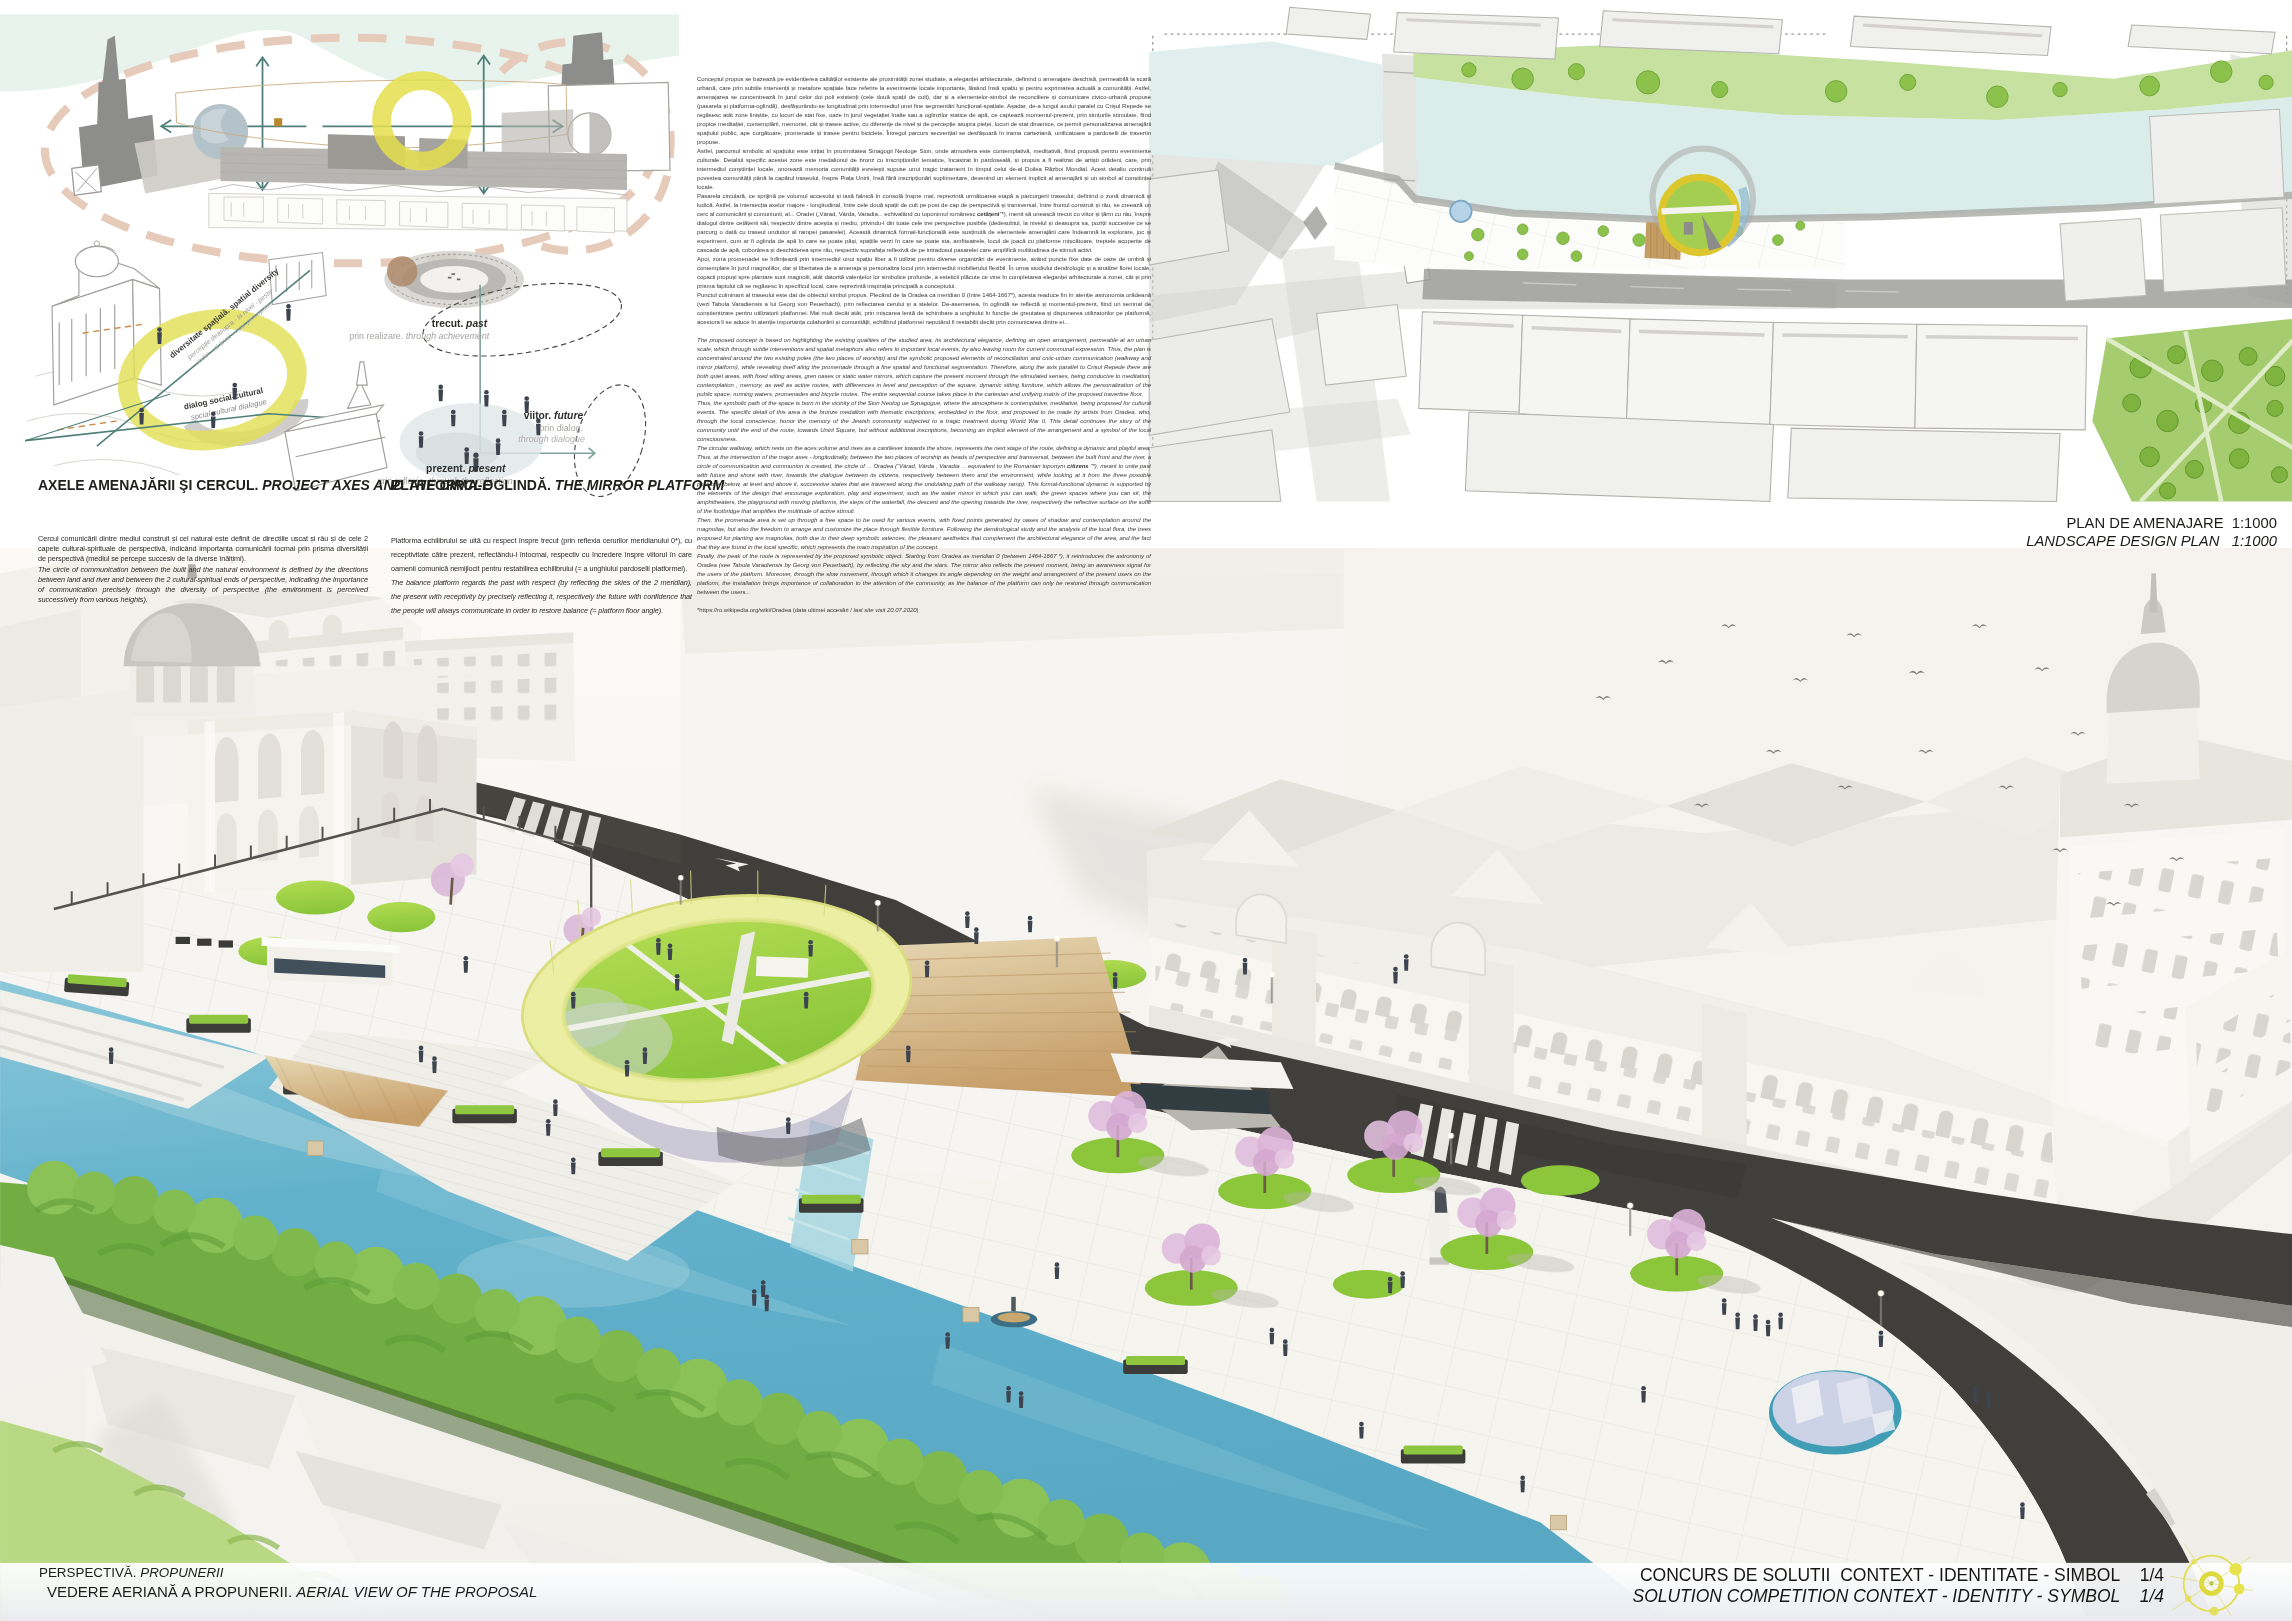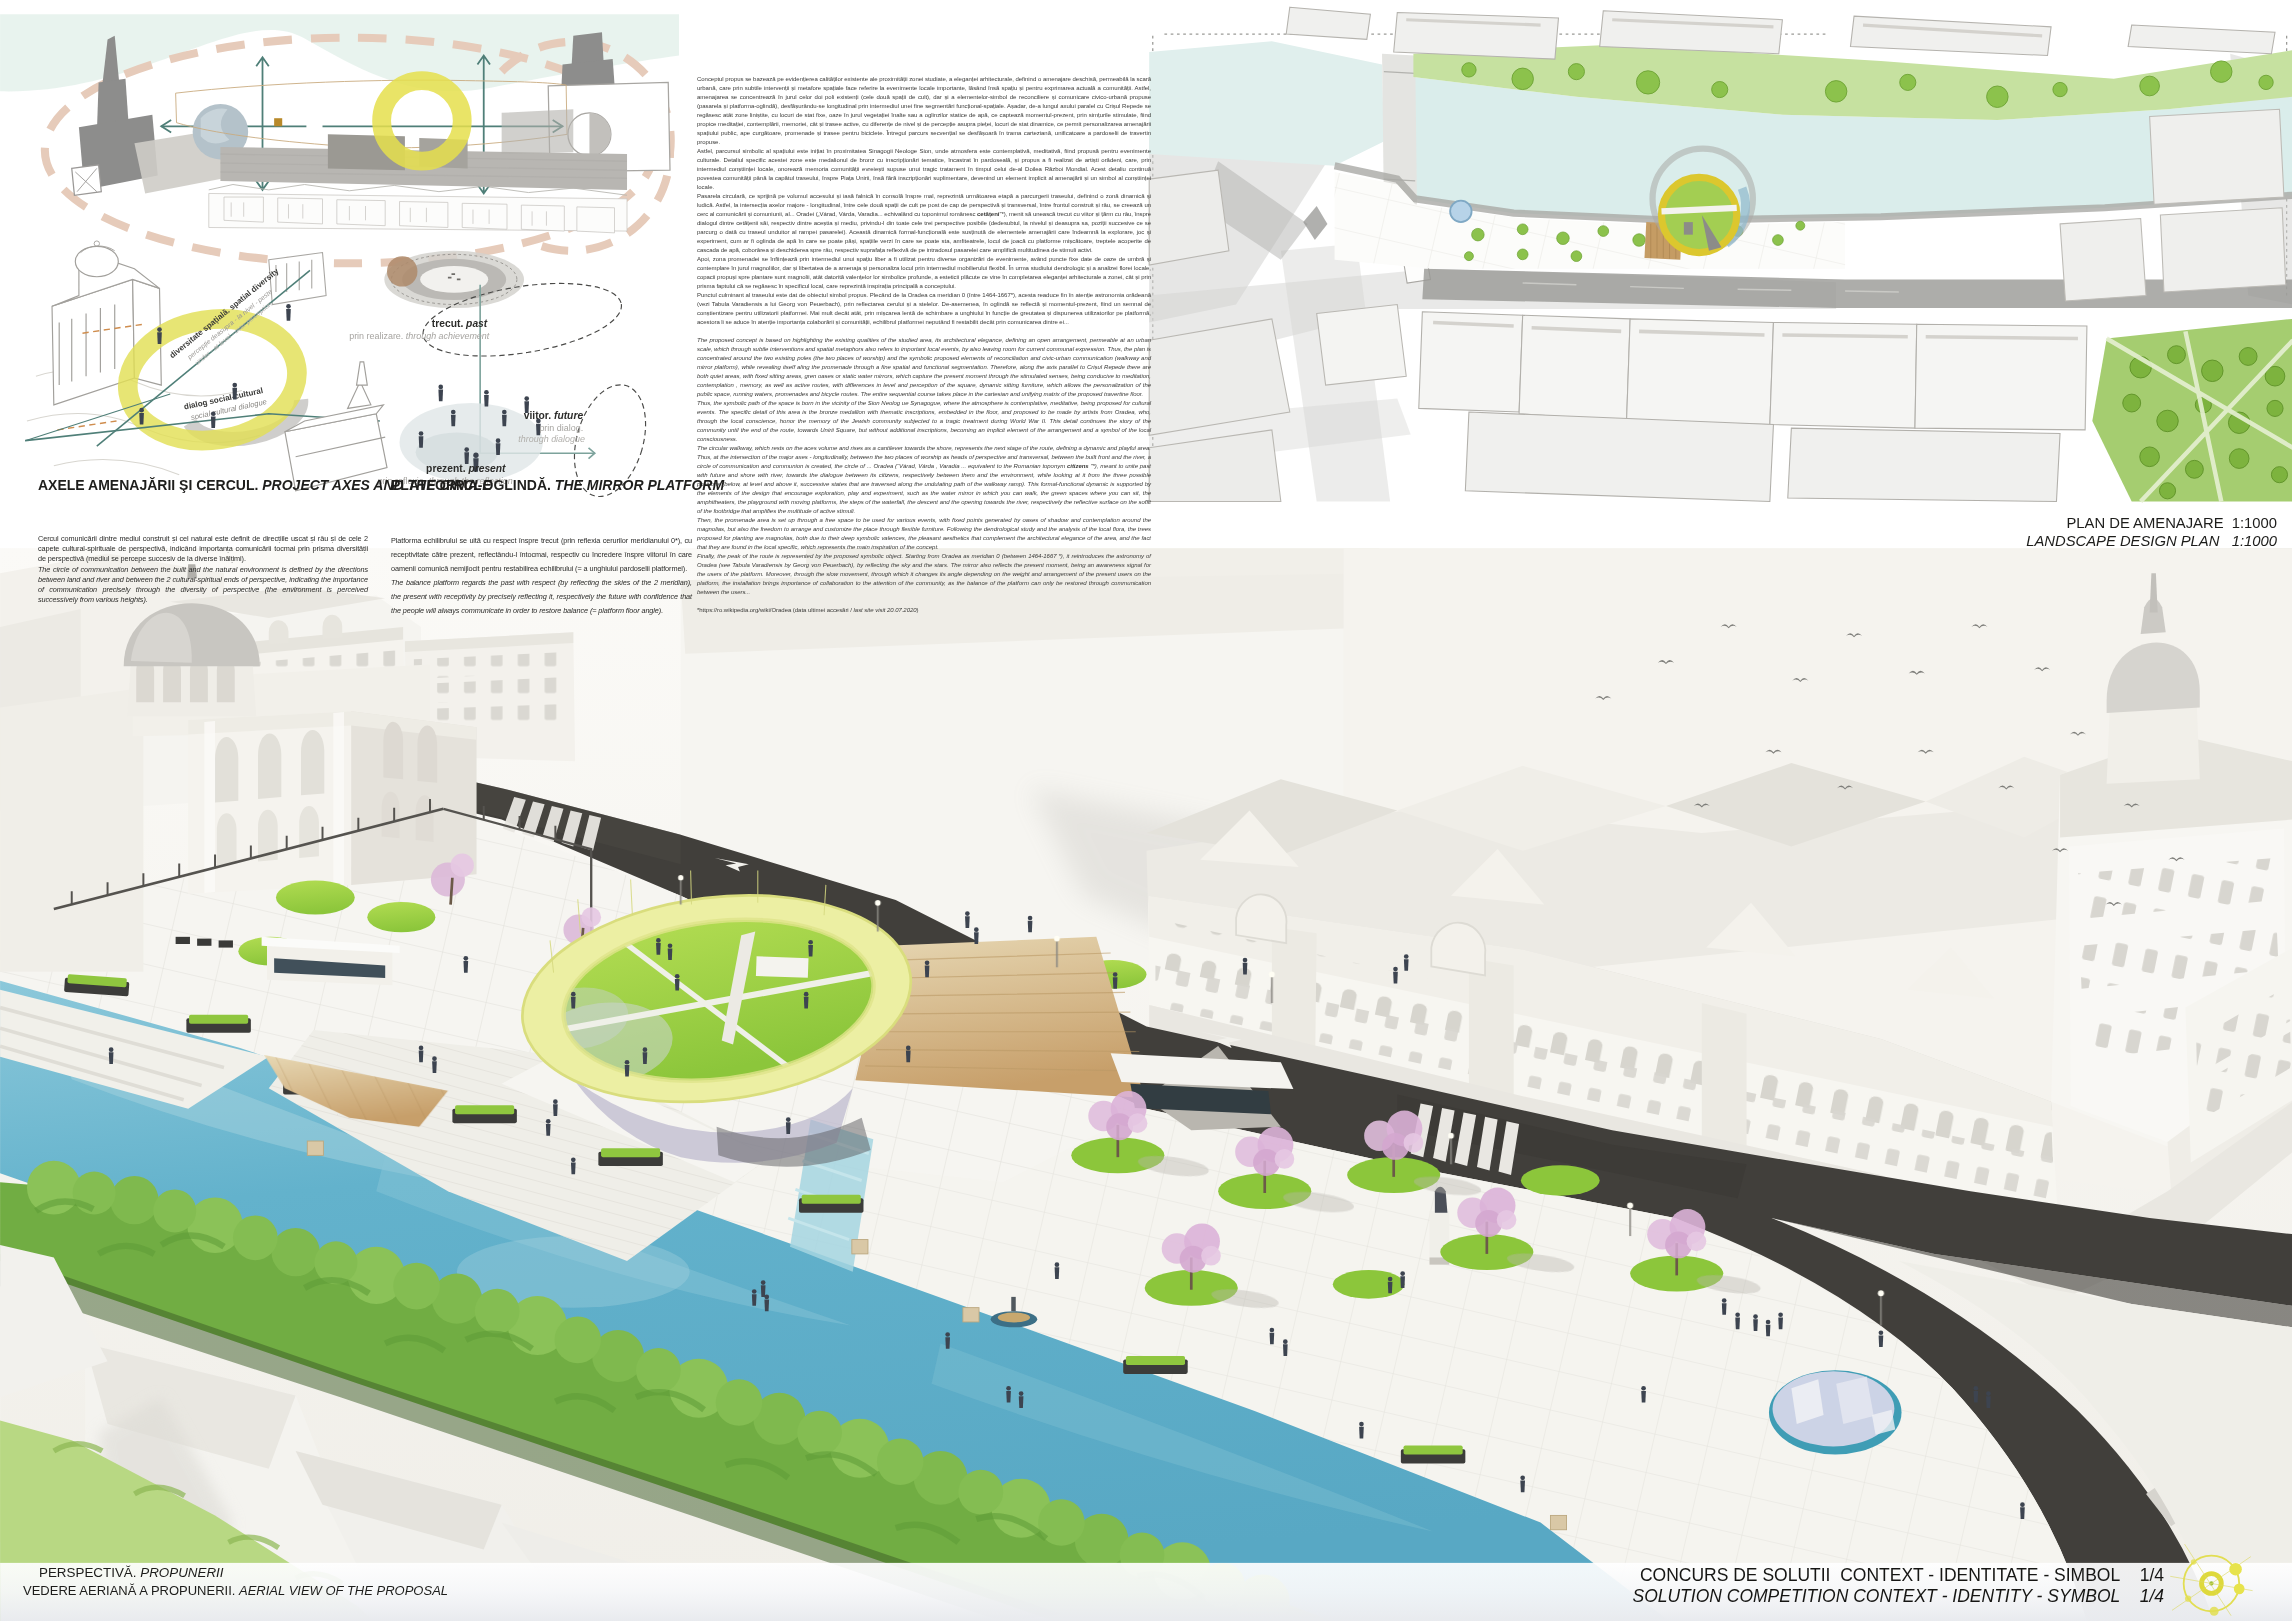--- a/index.html
+++ b/index.html
@@ -10,21 +10,21 @@
   .txt{position:absolute;text-align:justify;margin-top:41px;}
   .en{font-style:italic;}
   .b{font-weight:normal;}
   .midcol{left:697px;top:34px;width:454px;font-size:6px;line-height:9px;letter-spacing:-0.04px;color:#3a3a38;}
   .midcol p{margin:0;}
   .col1{left:38px;top:493px;width:330px;font-size:7.3px;line-height:10.2px;letter-spacing:-0.1px;}
   .col2{left:391px;top:493px;width:301px;font-size:7.3px;line-height:14px;letter-spacing:-0.1px;}
   .hblk{position:absolute;font-size:14px;font-weight:bold;letter-spacing:0;color:#1e1e1c;white-space:nowrap;}
   .plancap{position:absolute;right:16px;top:515px;text-align:right;font-size:14.8px;line-height:17.5px;color:#1d1d1b;margin-left:9px;}
   .footL{position:absolute;left:39px;top:1565px;font-size:13.4px;color:#1d1d1b;white-space:nowrap;}
-  .footL2{position:absolute;left:23px;top:1583px;font-size:13px;color:#1d1d1b;white-space:nowrap;}
+  .footL2{position:absolute;left:47px;top:1583px;font-size:15px;color:#1d1d1b;white-space:nowrap;}
   .footR{position:absolute;right:129px;top:1565px;text-align:right;font-size:17.5px;line-height:20.6px;color:#161614;white-space:nowrap;}
 </style>
 </head>
 <body>
 <div class="page">
 <svg width="2293" height="1622" viewBox="0 0 2560 1811">
 <defs>
   <linearGradient id="gSky" x1="0" y1="0" x2="0" y2="1">
     <stop offset="0" stop-color="#fbfaf7"></stop>
           <stop offset="1" stop-color="#f0eee8"></stop>

